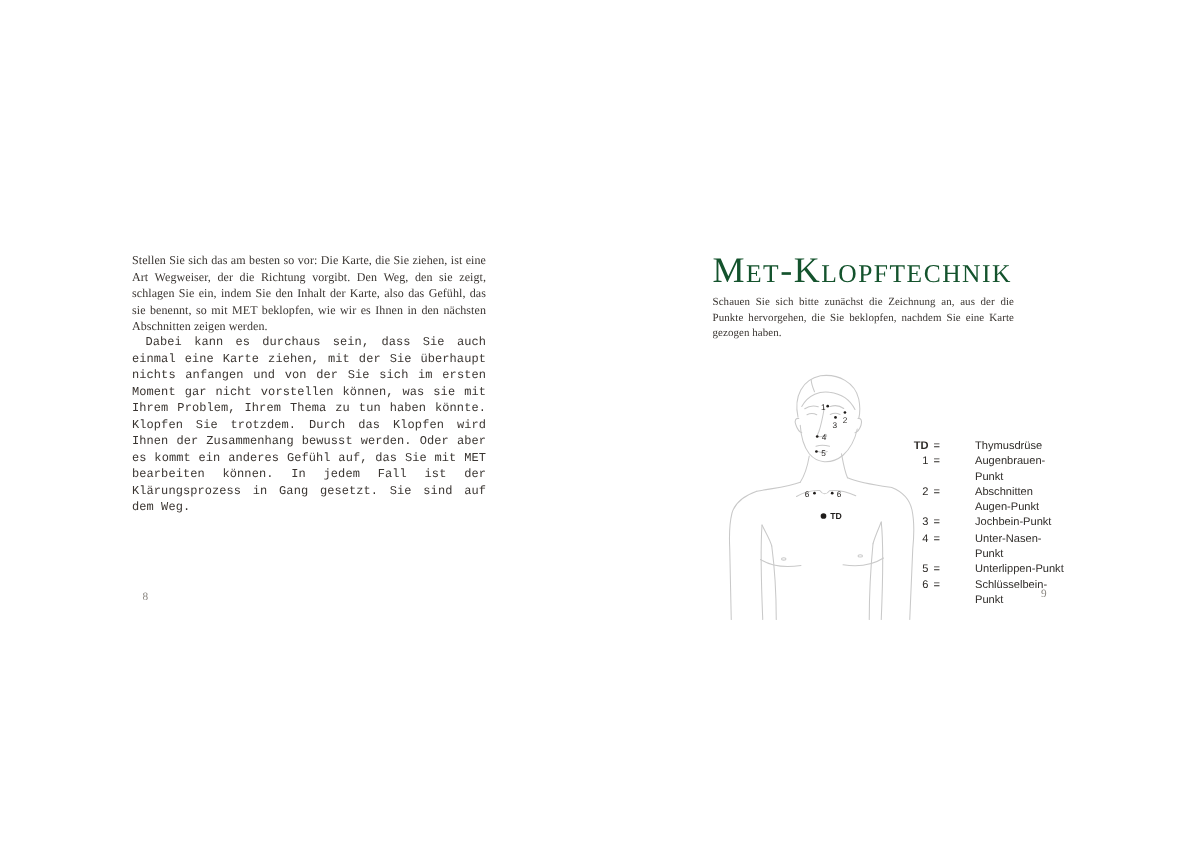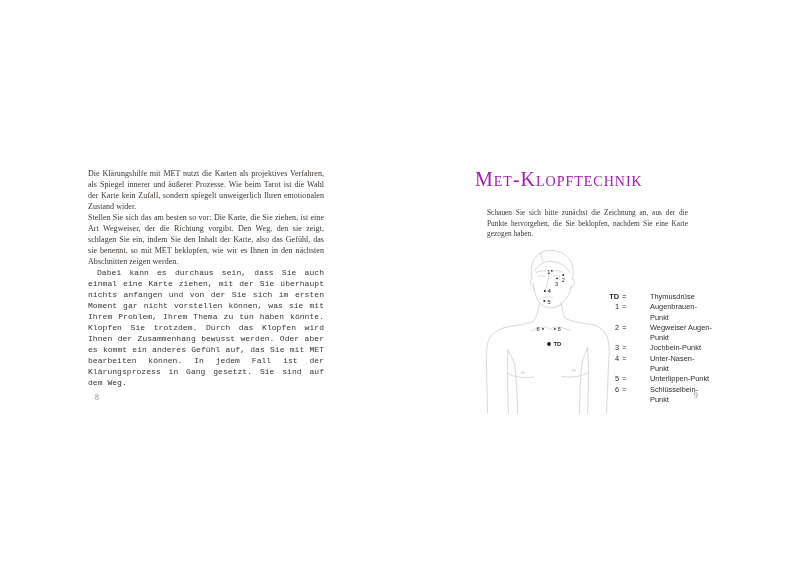--- a/index.html
+++ b/index.html
@@ -12,23 +12,23 @@
              font-size:8px;line-height:11px;text-align:justify;letter-spacing:.05px;}
   .left-text p{margin:0;}
   .left-text p.indent{text-indent:9px;font-family:Liberation Mono, monospace;}
 
   .pagenum{position:absolute;font-size:7.5px;color:#8a8680;}
   .pagenum.left{left:95px;top:393px;}
   .pagenum.right{left:694px;top:391px;}
 
   
   .chapter-title{position:absolute;left:475px;top:168px;margin:0;
-                 font-size:20px;font-weight:400;letter-spacing:1px;
-                 font-variant:small-caps;color:#a21caf;white-space:nowrap;}
-  .intro{position:absolute;left:475px;top:196px;width:201px;margin:12px;
+                 font-size:24px;font-weight:400;letter-spacing:1px;
+                 font-variant:small-caps;color:#14532d;white-space:nowrap;}
+  .intro{position:absolute;left:475px;top:196px;width:201px;margin:0;
          font-size:7.3px;line-height:10.6px;text-align:justify;letter-spacing:.05px;}
 
   
   .figure-svg{position:absolute;left:483px;top:244px;}
   .outline{fill:none;stroke:#c9c9c9;stroke-width:.7;stroke-linecap:round;stroke-linejoin:round;}
   .pt-dot{fill:#1f1c1a;stroke:none;}
   .pt-label{font-family:"Liberation Sans", sans-serif;font-size:5.5px;fill:#1f1c1a;}
   .pt-label-bold{font-family:"Liberation Sans", sans-serif;font-size:5.8px;font-weight:700;fill:#1f1c1a;}
 
   
@@ -40,21 +40,20 @@
   .leq{width:11px;text-align:center;flex:none;}
   .llabel{max-width:62px;margin-left:20px;}
 </style>
 </head>
 <body>
 
 <div class="canvas">
 
   <div>
     <div class="left-text">
-      <p>Die Klärungshilfe mit MET nutzt die Karten als projektives Verfahren, als Spiegel innerer und äußerer Prozesse. Wie beim Tarot ist die Wahl der Karte kein Zufall, sondern spiegelt unweigerlich Ihren emotionalen Zustand wider.</p>
       <p>Stellen Sie sich das am besten so vor: Die Karte, die Sie ziehen, ist eine Art Wegweiser, der die Richtung vorgibt. Den Weg, den sie zeigt, schlagen Sie ein, indem Sie den Inhalt der Karte, also das Gefühl, das sie benennt, so mit MET beklopfen, wie wir es Ihnen in den nächsten Abschnitten zeigen werden.</p>
       <p class="indent">Dabei kann es durchaus sein, dass Sie auch einmal eine Karte ziehen, mit der Sie überhaupt nichts anfangen und von der Sie sich im ersten Moment gar nicht vorstellen können, was sie mit Ihrem Problem, Ihrem Thema zu tun haben könnte. Klopfen Sie trotzdem. Durch das Klopfen wird Ihnen der Zusammenhang bewusst werden. Oder aber es kommt ein anderes Gefühl auf, das Sie mit MET bearbeiten können. In jedem Fall ist der Klärungsprozess in Gang gesetzt. Sie sind auf dem Weg.</p>
     </div>
     <div class="pagenum left">8</div>
   </div>
 
   <div>
     <h1 class="chapter-title">Met-Klopftechnik</h1>
     <p class="intro">Schauen Sie sich bitte zunächst die Zeichnung an, aus der die Punkte hervorgehen, die Sie beklopfen, nachdem Sie eine Karte gezogen haben.</p>
 
@@ -149,21 +148,21 @@
         <span class="llabel">Thymusdrüse</span>
       </div>
       <div class="legend-row">
         <span class="lkey">1</span>
         <span class="leq">=</span>
         <span class="llabel">Augenbrauen-Punkt</span>
       </div>
       <div class="legend-row">
         <span class="lkey">2</span>
         <span class="leq">=</span>
-        <span class="llabel">Wegweiser Augen-Punkt</span>
+        <span class="llabel">Abschnitten Augen-Punkt</span>
       </div>
       <div class="legend-row">
         <span class="lkey">3</span>
         <span class="leq">=</span>
         <span class="llabel">Jochbein-Punkt</span>
       </div>
       <div class="legend-row">
         <span class="lkey">4</span>
         <span class="leq">=</span>
         <span class="llabel">Unter-Nasen-Punkt</span>

